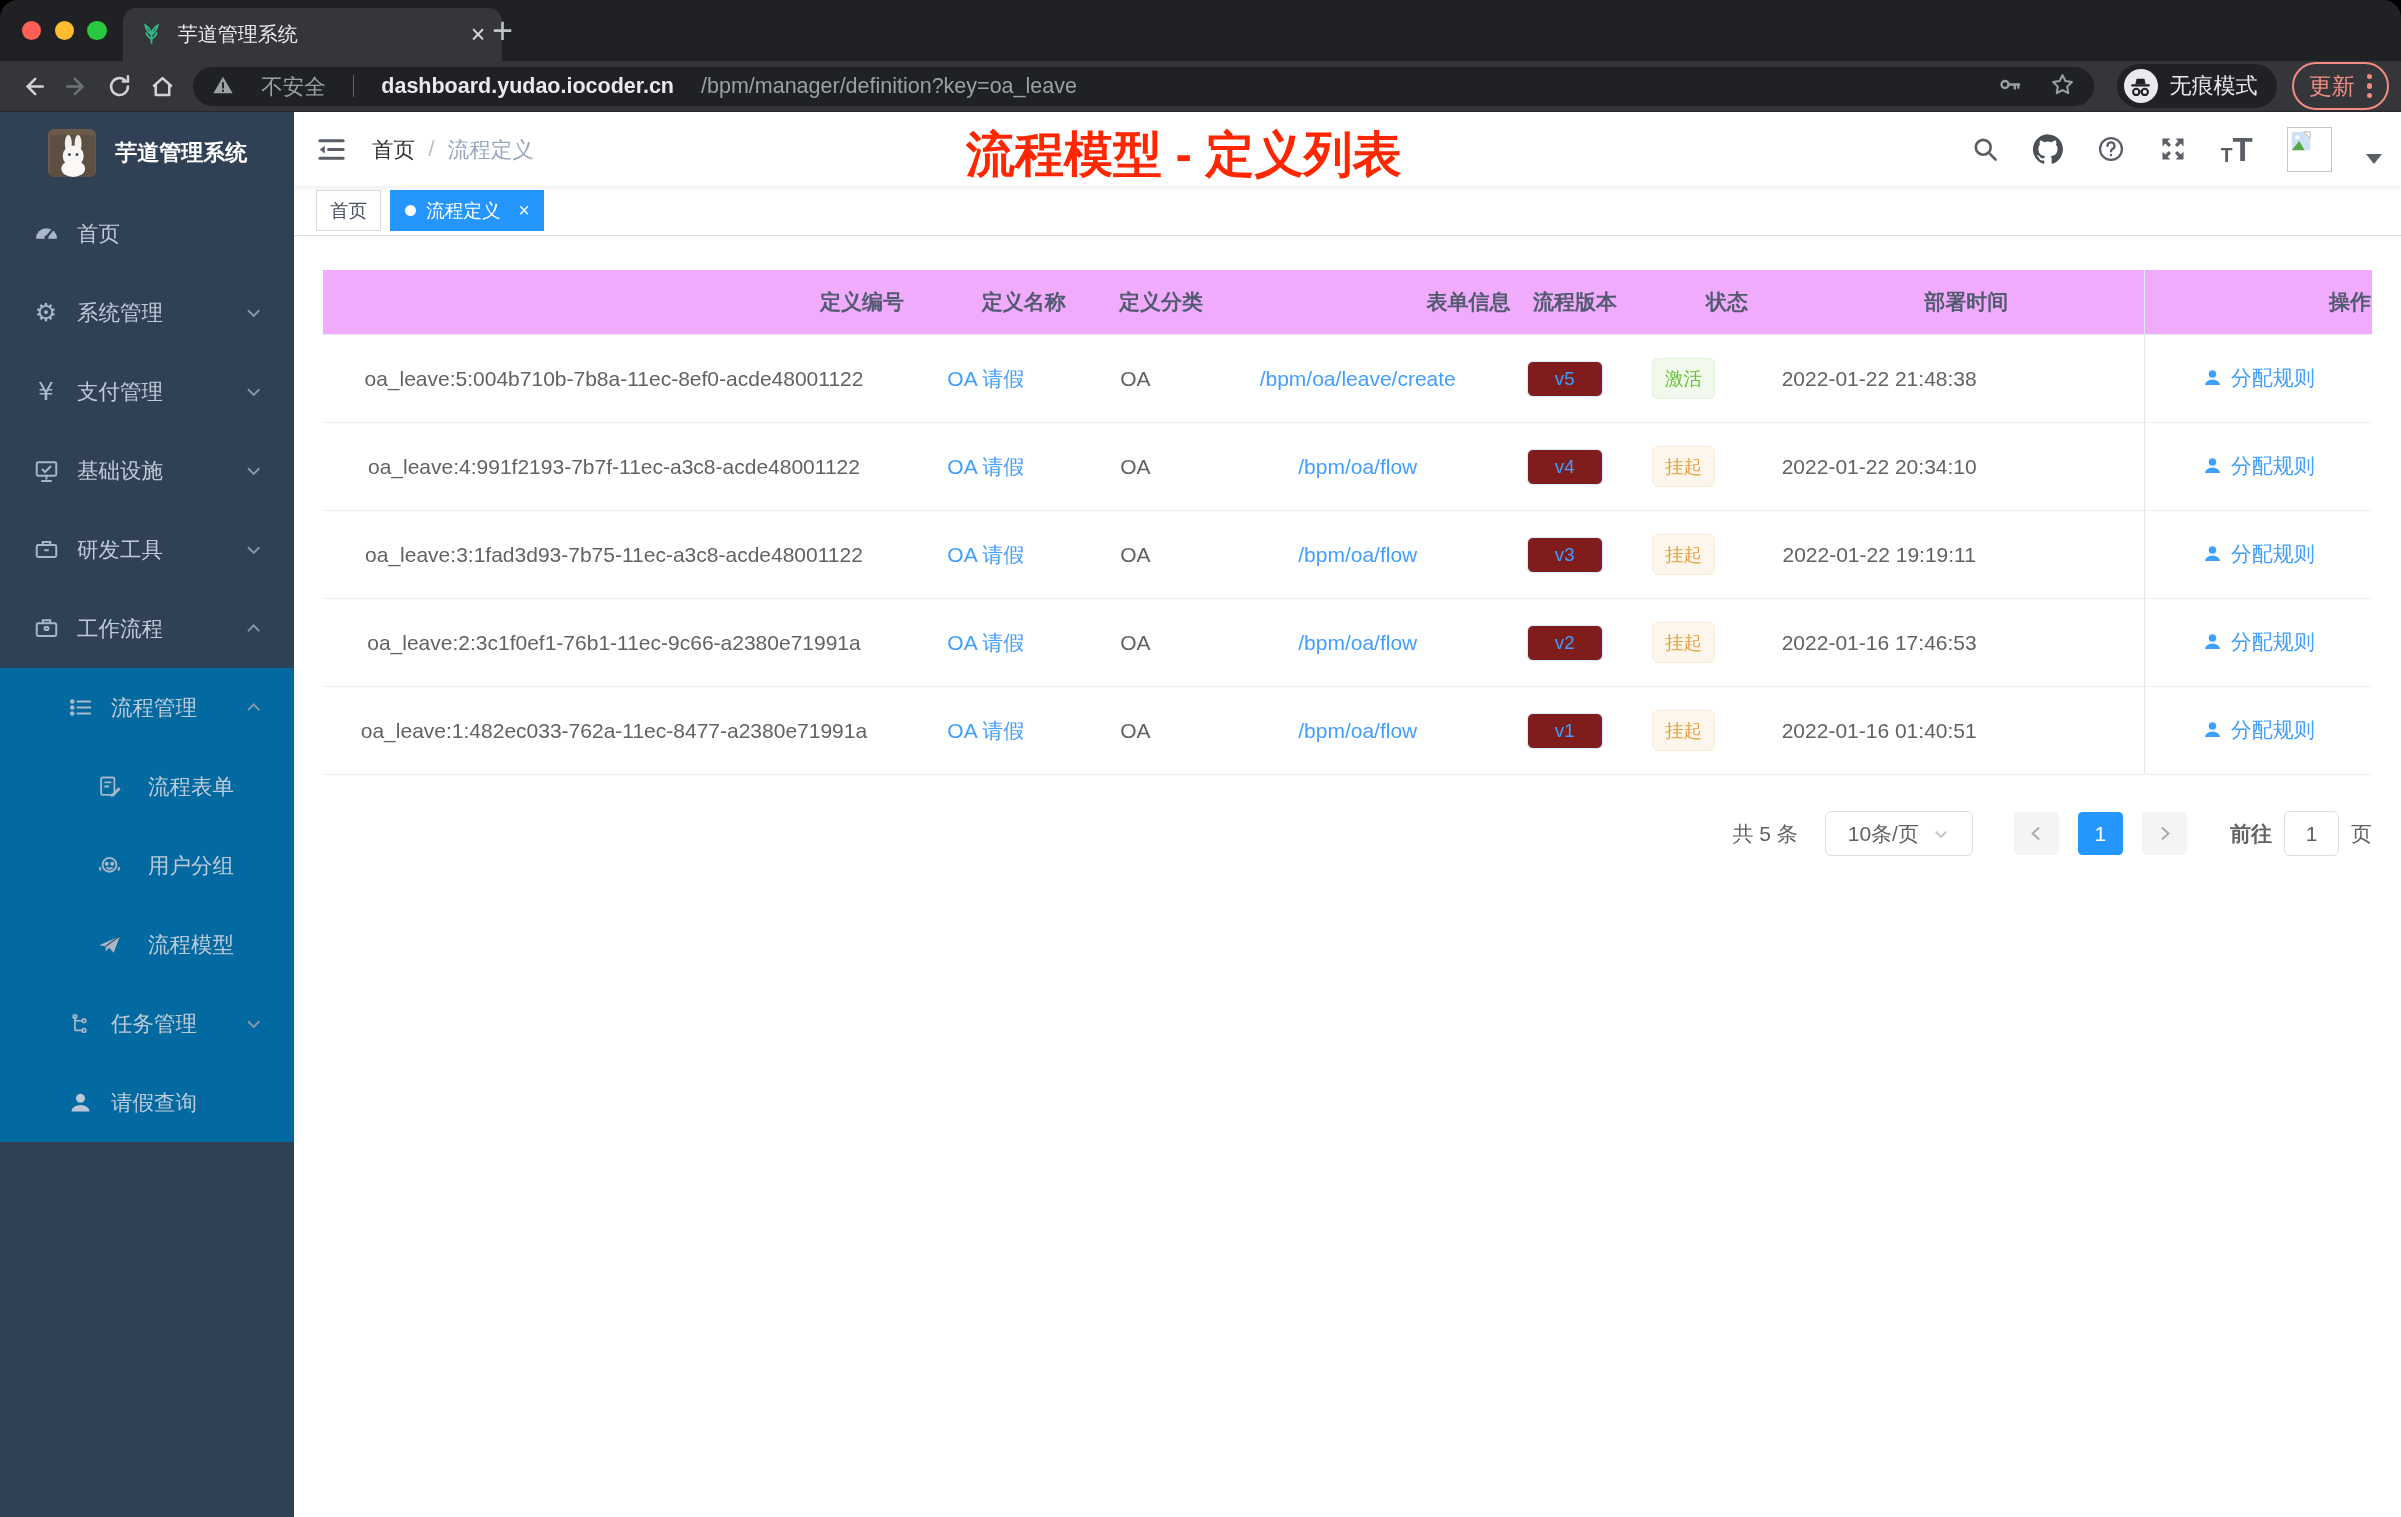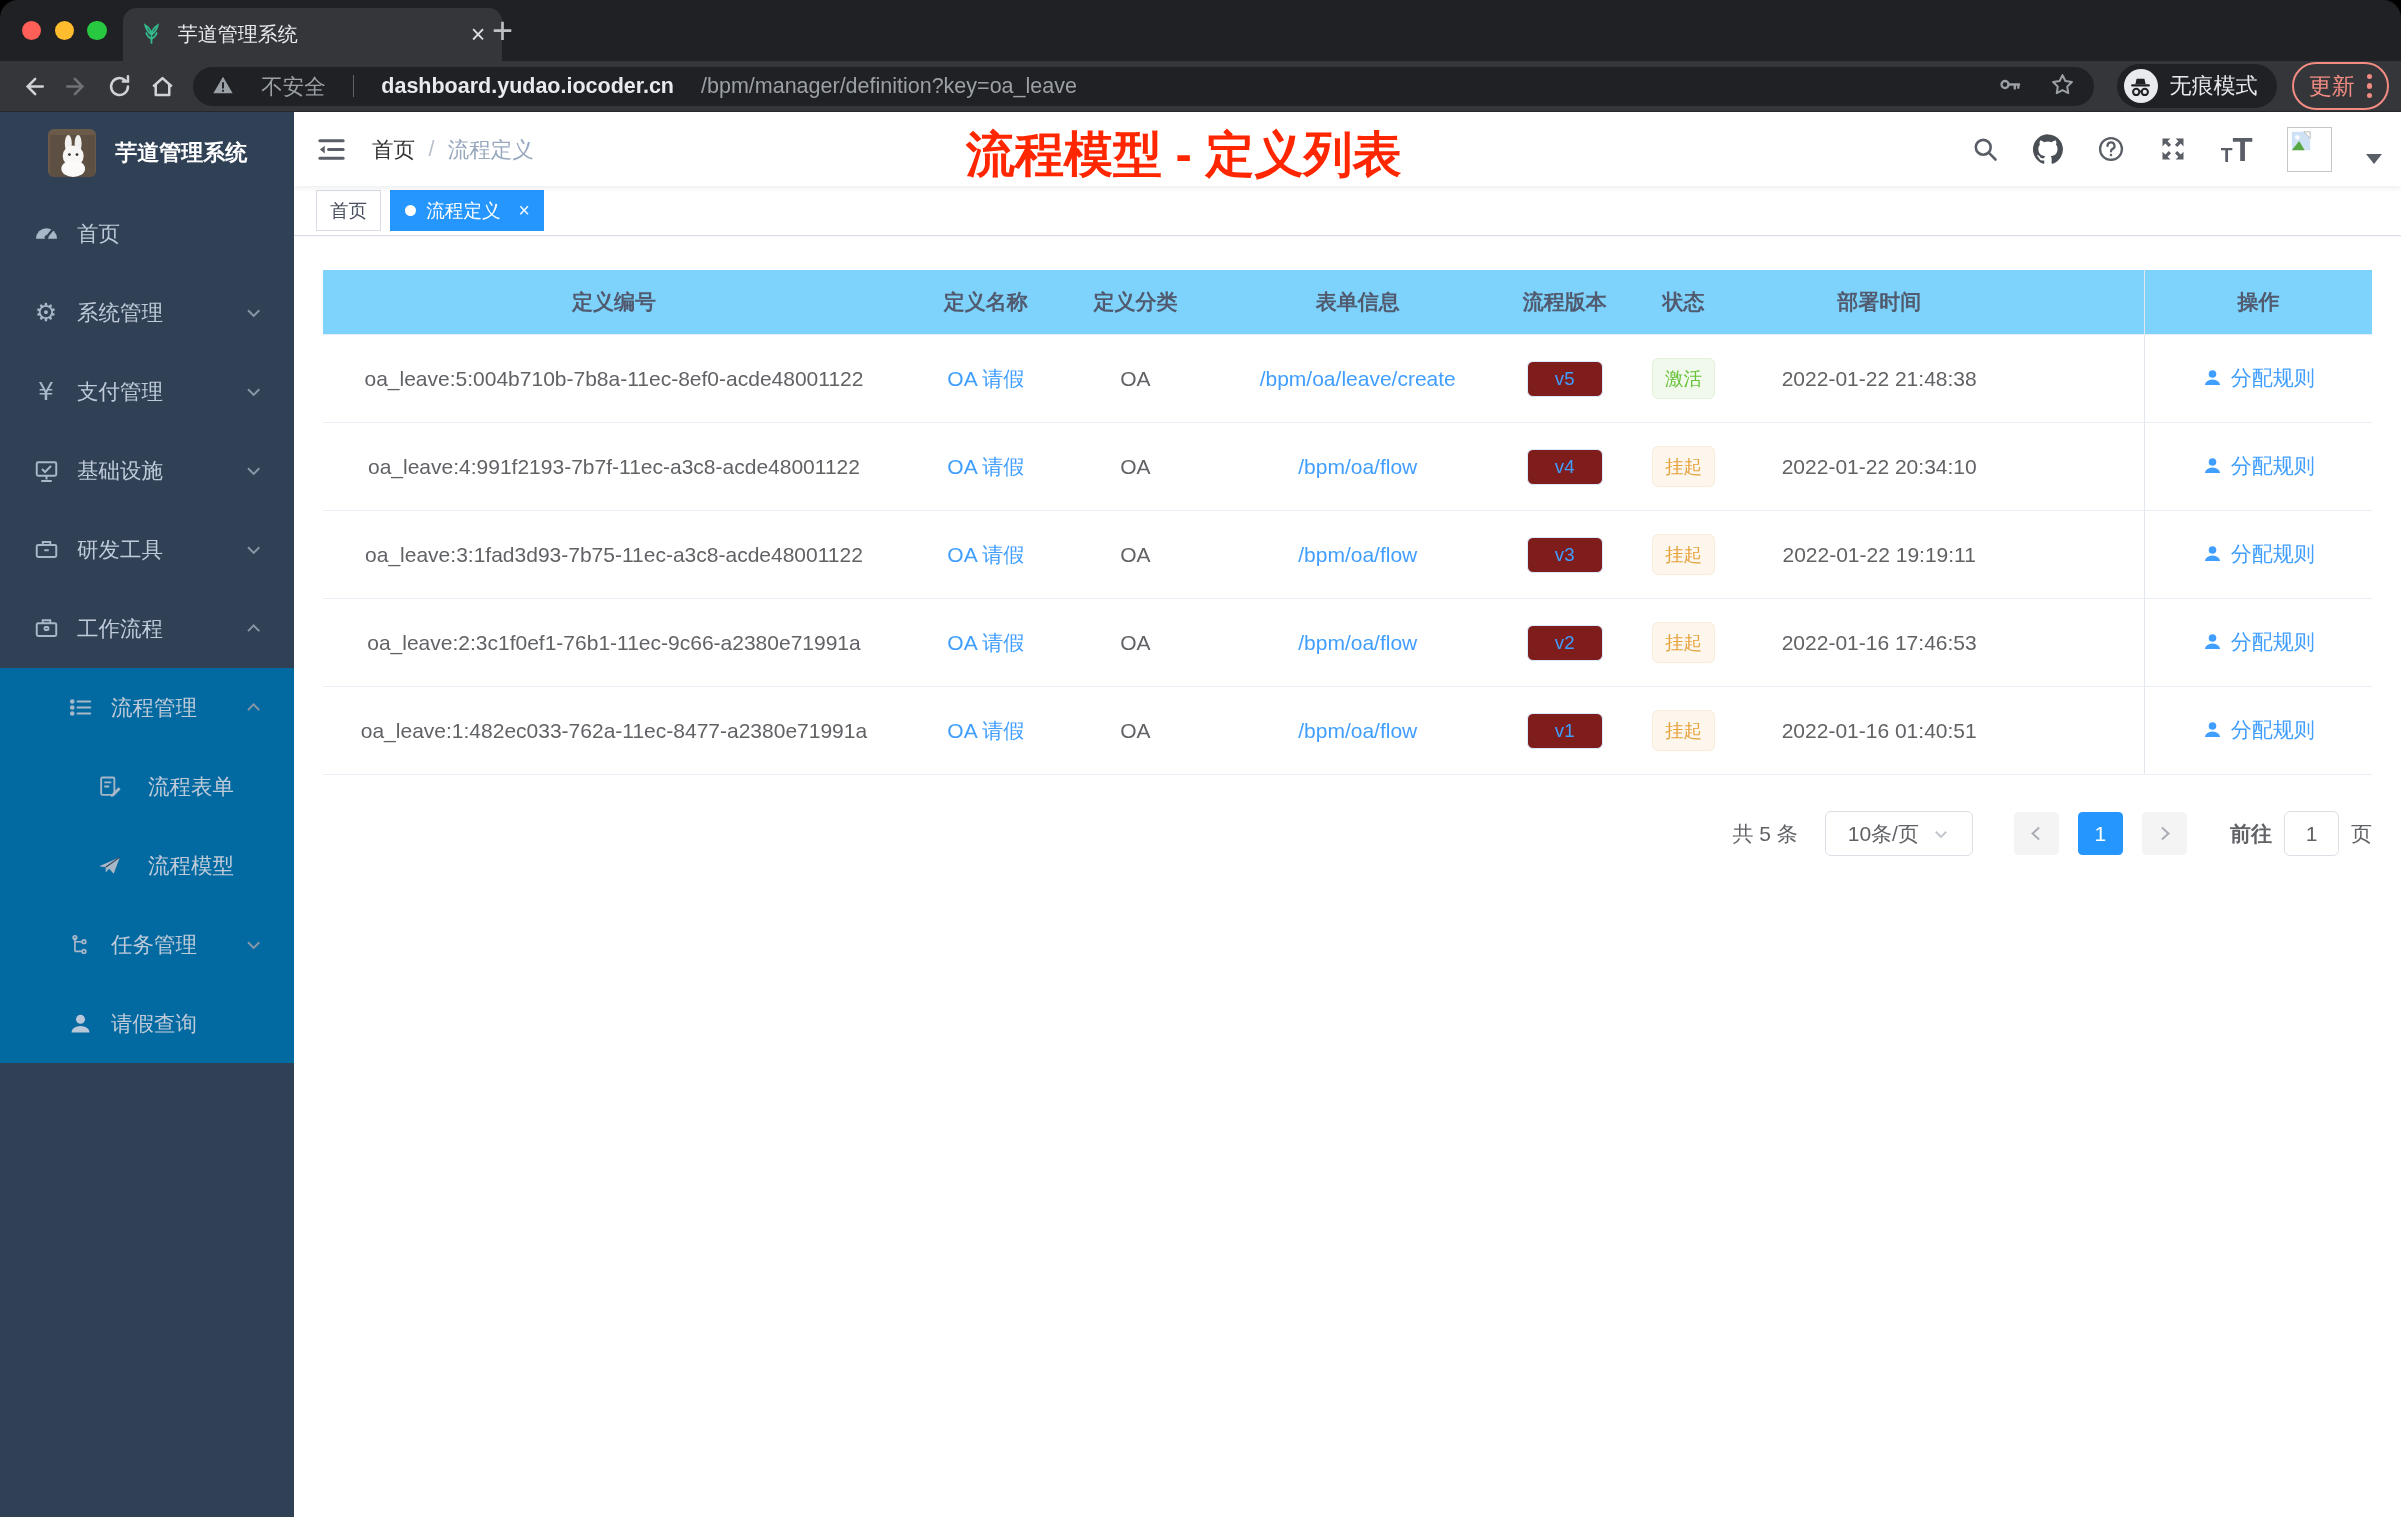--- a/index.html
+++ b/index.html
@@ -68,21 +68,21 @@
   .tagsbar{height:49px;flex:none;display:flex;align-items:center;gap:9px;padding:0 21.5px;background:#fff;
     border-bottom:0.7px solid #d8dce5;box-shadow:0 0.7px 2.2px rgba(0,0,0,.05);z-index:4;}
   .tag{height:39px;display:inline-flex;align-items:center;padding:0 13.4px;border:0.7px solid #d8dce5;background:#fff;
     color:#495060;font-size:18.6px;cursor:pointer;}
   .tag.active{background:#2696ff;border-color:#2696ff;color:#fff;gap:10.4px;}
   .tag-dot{width:11px;height:11px;border-radius:50%;background:#fff;}
   .tag-close{font-size:19.3px;margin-left:7.4px;opacity:.95;}
   
   .content{flex:1;padding:34px 29px 0 29px;overflow:hidden;}
   table{width:100%;border-collapse:collapse;table-layout:fixed;}
-  thead th{height:62px;background:#7dd3fc;color:#515a6e;font-weight:bold;font-size:21px;text-align:center;
+  thead th{height:62px;background:#f0abfc;color:#515a6e;font-weight:bold;font-size:21px;text-align:right;
     border-bottom:0.7px solid #ebeef5;}
   tbody td{height:85px;text-align:center;border-bottom:0.7px solid #ebeef5;font-size:21px;color:#606266;}
   .op-col{border-left:0.7px solid #e2e7ee;}
   .link{color:#409eff;cursor:pointer;}
   .tag-ver{display:inline-block;min-width:30px;padding:6px 22px;background:#7f1d1d;border:0.7px solid #d9ecff;
     border-radius:6px;color:#409eff;font-size:18.6px;}
   .badge{display:inline-block;padding:6.7px 12px;border-radius:6px;font-size:18.6px;}
   .badge.success{background:#f0f9eb;border:0.7px solid #e1f3d8;color:#67c23a;}
   .badge.warning{background:#fdf6ec;border:0.7px solid #faecd8;color:#e6a23c;}
   .action{color:#409eff;display:inline-flex;align-items:center;gap:7.4px;cursor:pointer;}
@@ -312,20 +312,32 @@
         </div>
         <div class="mi l3">
           <span class="ic">
             <svg width="25" height="25" viewBox="0 0 36 36" fill="none" stroke="#a9b8c8" stroke-width="2.6">
                 <rect x="6" y="5" width="19" height="25" rx="2"></rect>
                 <path d="M10.5 12 h10 M10.5 18 h7"></path>
                 <path d="M21 29 l10-10 3 3 -10 10 -4 1 z" fill="#a9b8c8" stroke="none"></path>
               </svg>
           </span>
           <span class="lbl">流程表单</span>
+        </div>
+        <div class="mi l3">
+          <span class="ic">
+            <svg width="25" height="25" viewBox="0 0 36 36" fill="none" stroke="#a9b8c8" stroke-width="2.6">
+                <circle cx="18" cy="17" r="10"></circle>
+                <path d="M5 20 q-2 3 1 5 M31 20 q2 3-1 5"></path>
+                <circle cx="14" cy="15.5" r="1.6" fill="#a9b8c8"></circle>
+                <circle cx="22" cy="15.5" r="1.6" fill="#a9b8c8"></circle>
+                <path d="M13.5 21 q4.5 3.5 9 0"></path>
+              </svg>
+          </span>
+          <span class="lbl">用户分组</span>
         </div>
         <div class="mi l3">
           <span class="ic">
             <svg width="25" height="25" viewBox="0 0 36 36">
                 <path d="M3 19 L33 6 L24 30 L17.5 22.5 L12.5 28 L12.5 20.5 Z" fill="#a9b8c8"></path>
                 <path d="M12.5 20.5 L33 6" stroke="#304156" stroke-width="1.6"></path>
               </svg>
           </span>
           <span class="lbl">流程模型</span>
         </div>

